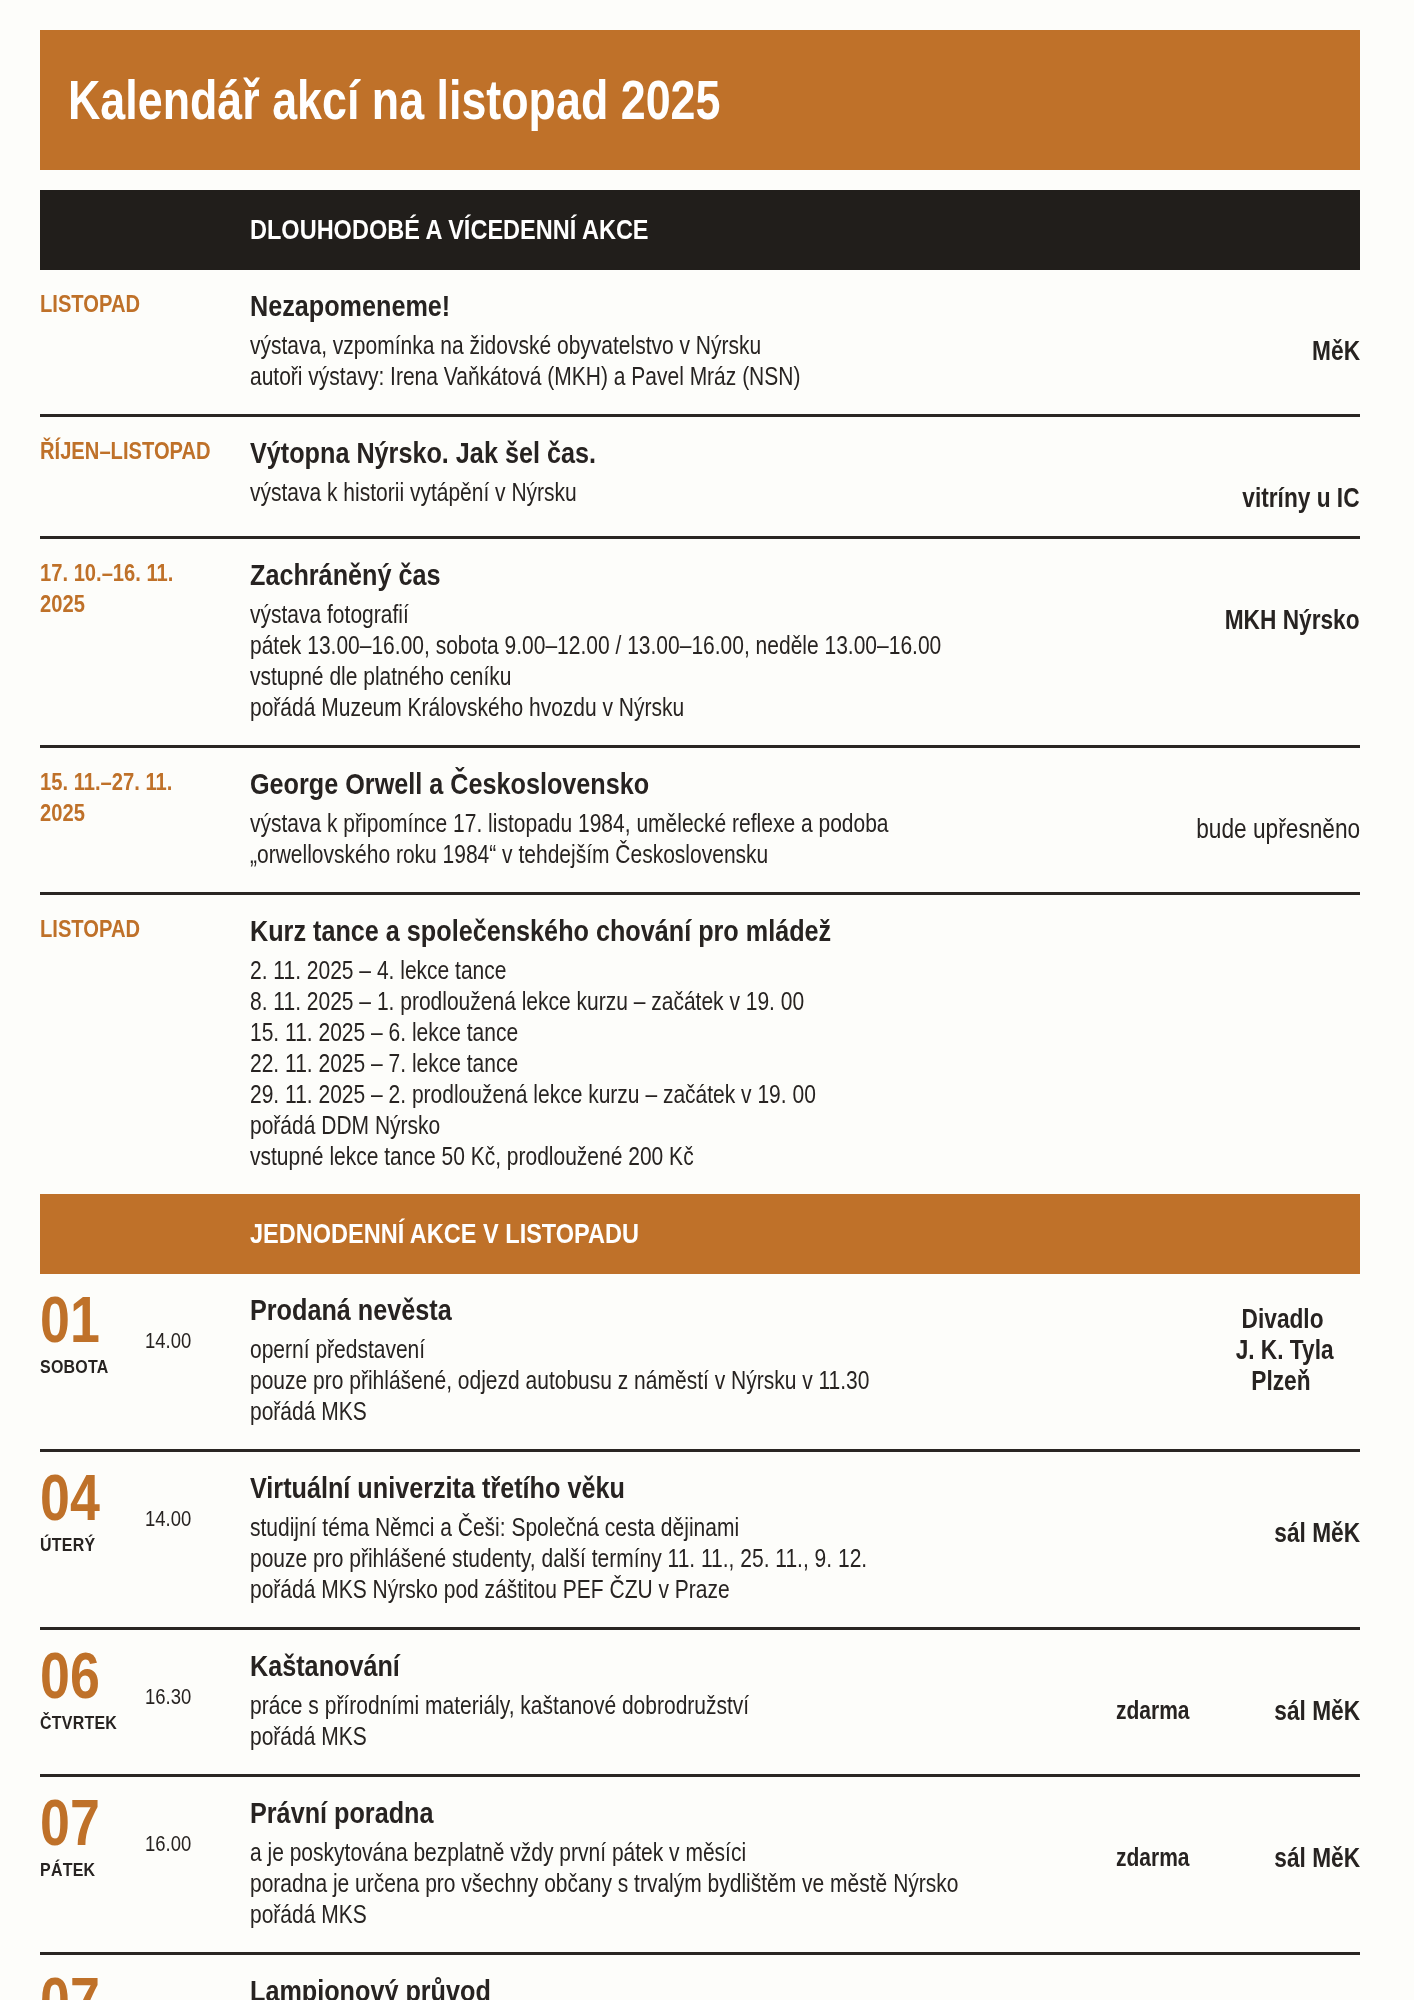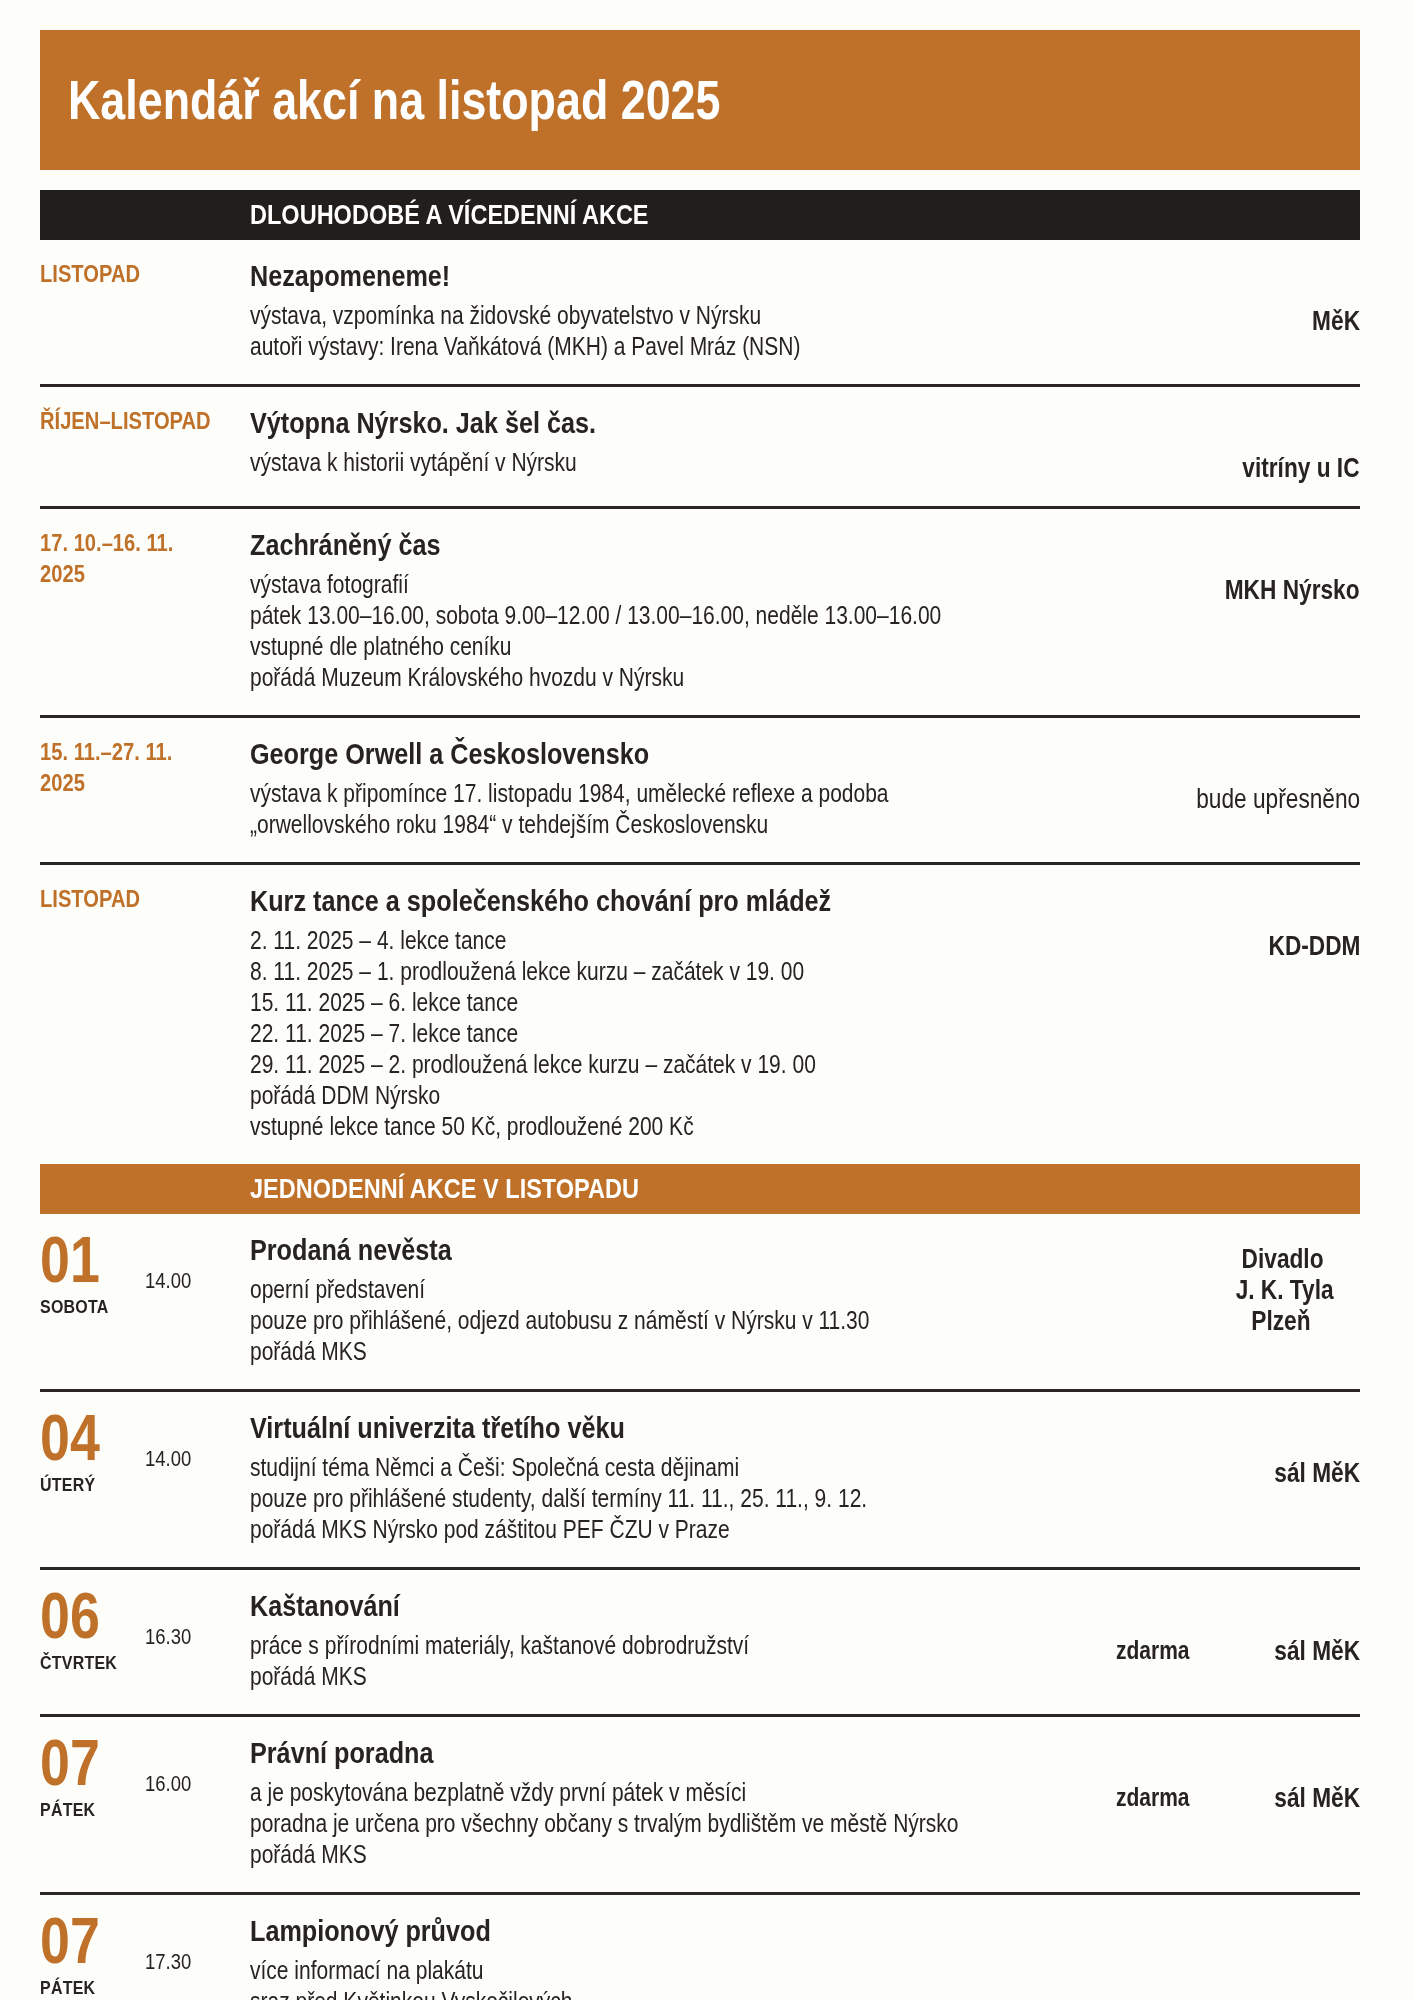--- a/index.html
+++ b/index.html
@@ -15,21 +15,21 @@
   .cxr{display:inline-block;transform:scaleX(.84);transform-origin:100% 50%;white-space:nowrap;}
   .cxb{display:inline-block;transform:scaleX(.80);transform-origin:0 50%;white-space:nowrap;}
 
   .banner{
     background:#bf7129;height:140px;display:flex;align-items:center;
     padding-left:28px;box-sizing:border-box;margin-bottom:20px;
   }
   .banner h1{margin:0;font-size:56px;font-weight:bold;color:#ffffff;line-height:1;}
 
   .section-bar{
-    height:50px;display:flex;align-items:center;
+    height:80px;display:flex;align-items:center;
     padding-left:210px;box-sizing:border-box;
   }
   .section-bar.dark{background:#211e1b;}
   .section-bar.orange{background:#bf7129;}
   .section-bar .label{color:#ffffff;font-size:28px;font-weight:bold;}
 
   .event{display:grid;padding:18px 0 22px;}
   .event.sep{border-top:3px solid #2a2623;}
   .e1{grid-template-columns:210px 1fr 230px;}
   .e2{grid-template-columns:105px 105px 780px 160px 170px;text-decoration:underline;}
@@ -125,23 +125,20 @@
     <div>
       <h2 class="title"><span class="cx">Kurz tance a společenského chování pro mládež</span></h2>
       <div class="line"><span class="cx">2. 11. 2025 – 4. lekce tance</span></div>
       <div class="line"><span class="cx">8. 11. 2025 – 1. prodloužená lekce kurzu – začátek v 19. 00</span></div>
       <div class="line"><span class="cx">15. 11. 2025 – 6. lekce tance</span></div>
       <div class="line"><span class="cx">22. 11. 2025 – 7. lekce tance</span></div>
       <div class="line"><span class="cx">29. 11. 2025 – 2. prodloužená lekce kurzu – začátek v 19. 00</span></div>
       <div class="line"><span class="cx">pořádá DDM Nýrsko</span></div>
       <div class="line"><span class="cx">vstupné lekce tance 50 Kč, prodloužené 200 Kč</span></div>
     </div>
-    <div class="loc">
-      <div><span class="cxr">KD-DDM</span></div>
-    </div>
   </div>
 
   <div class="section-bar orange">
     <span class="label"><span class="cx">JEDNODENNÍ AKCE V LISTOPADU</span></span>
   </div>
 
   <div class="event e2">
     <div>
       <div class="day-num"><span class="cx">01</span></div>
       <div class="weekday"><span class="cx">SOBOTA</span></div>

